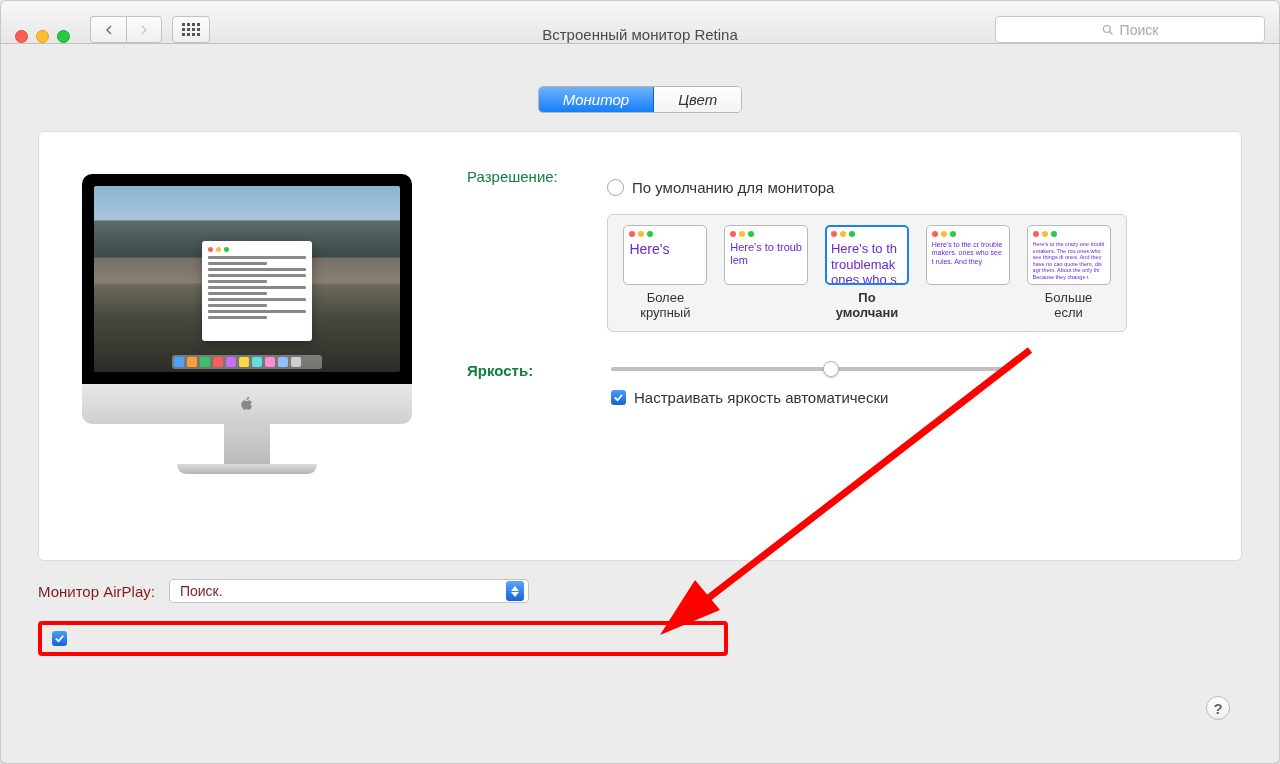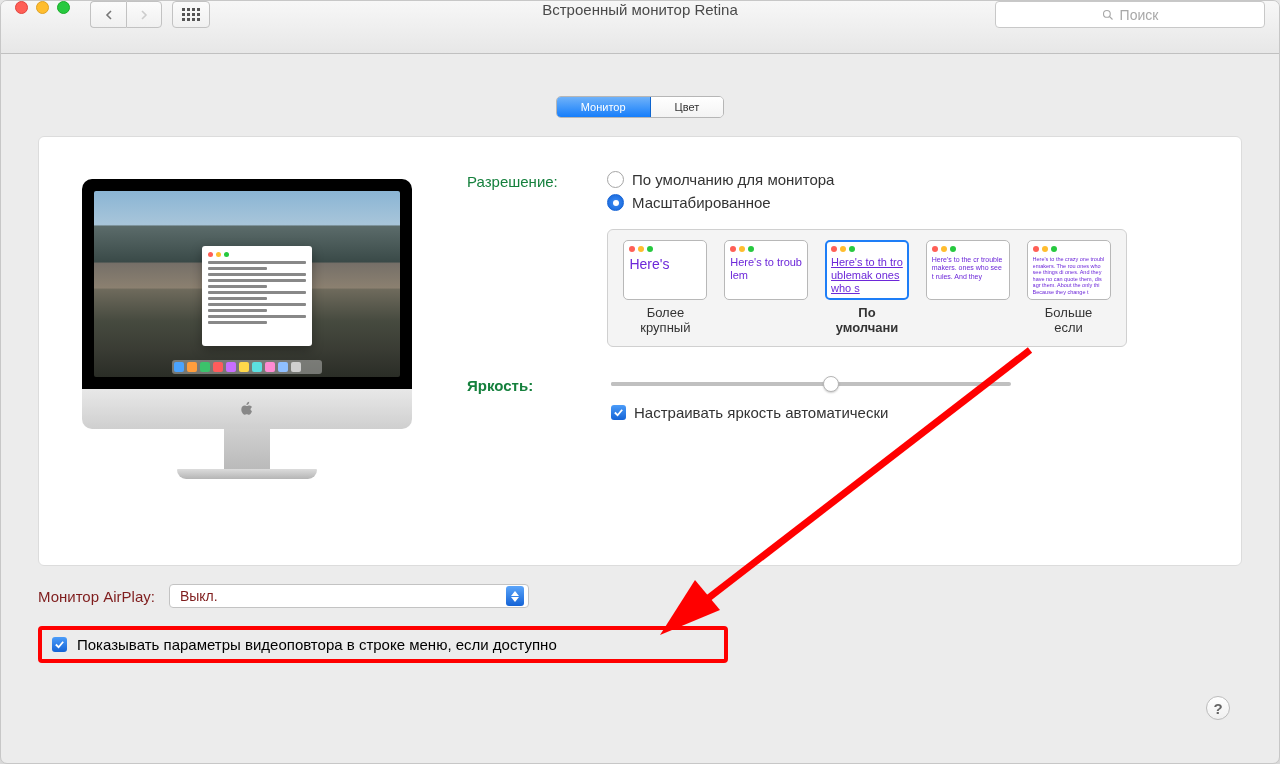--- a/index.html
+++ b/index.html
@@ -1,40 +1,40 @@
 <!DOCTYPE html>
 <html><head>
 <meta charset="utf-8">
 <style>
   * { box-sizing: border-box; margin: 0; padding: 0; font-family: -apple-system, "Helvetica Neue", Helvetica, Arial, sans-serif; }
   body { background: #f0f0f0; width: 1280px; height: 764px; overflow: hidden; }
   .window { width: 1280px; height: 764px; background: #ececec; border-radius: 7px; border: 1px solid #c7c7c7; box-shadow: 0 8px 30px rgba(0,0,0,0.25); overflow: hidden; }
 
   
-  .titlebar { height: 53px; background: linear-gradient(#f7f7f7, #e7e7e7); border-bottom: 1px solid #c0c0c0; display: flex; align-items: flex-start; padding: 0 14px; position: relative; }
+  .titlebar { height: 43px; background: linear-gradient(#f7f7f7, #e7e7e7); border-bottom: 1px solid #c0c0c0; display: flex; align-items: flex-end; padding: 0 14px; position: relative; }
   .traffic { display: flex; gap: 8px; margin-right: 20px; }
   .tl { width: 13px; height: 13px; border-radius: 50%; }
   .tl.red { background: #ff5f56; border: 1px solid #e0443e; }
   .tl.yel { background: #ffbd2e; border: 1px solid #dea123; }
   .tl.grn { background: #27c93f; border: 1px solid #1aab29; }
   .nav-btns { display: flex; }
   .nav-btn { width: 36px; height: 27px; background: linear-gradient(#fcfcfc,#f0f0f0); border: 1px solid #c2c2c2; display:flex; align-items:center; justify-content:center; color:#777; font-size:15px; }
   .nav-btn:first-child { border-radius: 4px 0 0 4px; border-right:none; }
   .nav-btn:last-child { border-radius: 0 4px 4px 0; color:#bbb; }
   .apps-btn { width: 38px; height: 27px; margin-left: 10px; background: linear-gradient(#fcfcfc,#f0f0f0); border: 1px solid #c2c2c2; border-radius: 4px; display:flex;align-items:center;justify-content:center; }
   .grid-icon { display:grid; grid-template-columns: repeat(4,3px); grid-template-rows: repeat(3,3px); gap:2px; }
   .grid-icon span { background:#555; }
   .title { position:absolute; left:50%; transform:translateX(-50%); font-size:15px; color:#4a4a4a; }
   .search { margin-left:auto; width: 270px; height: 27px; background:#fff; border:1px solid #c8c8c8; border-radius:4px; display:flex; align-items:center; justify-content:center; gap:6px; color:#a8a8a8; font-size:14px; }
   .search svg { width:12px; height:12px; fill:#a8a8a8; }
 
   
   .tab-row { display:flex; justify-content:center; margin-top: 42px; }
   .seg { display:flex; border:1px solid #b6b6b6; border-radius:5px; overflow:hidden; }
-  .seg .tab { padding: 4px 24px; font-size:11px; background: linear-gradient(#fff,#f3f3f3); color:#333; cursor:pointer; }
+  .seg .tab { padding: 4px 24px; font-size:15px; background: linear-gradient(#fff,#f3f3f3); color:#333; cursor:pointer;font-style:italic; }
   .seg .tab.active { background: linear-gradient(#6fb2f9,#167efb); color:#fff; border-right:1px solid #0d64ce; }
   .seg .tab:not(.active) { border-left:none; }
 
   
   .content { background:#fff; margin: 18px 37px 0 37px; border-radius:6px; border:1px solid #dcdcdc; padding: 12px 0 36px 0; min-height: 430px; position:relative; }
   .inner { display:flex; padding: 0 28px; gap: 40px; }
 
   
   .imac-wrap { width: 360px; display:flex; flex-direction:column; align-items:center; margin-top:30px; }
   .imac-screen { width: 330px; height: 210px; background:#000; border-radius:10px 10px 0 0; padding:12px; }
@@ -51,40 +51,40 @@
   .dock span { width:10px; height:10px; border-radius:2px; }
   .imac-chin { width:330px; height:40px; background:linear-gradient(#e8e8e8,#cfcfcf); border-radius:0 0 10px 10px; display:flex; align-items:center; justify-content:center; }
   .apple-logo { width:16px; height:16px; fill:#888; }
   .imac-stand-neck { width:46px; height:40px; background:linear-gradient(#d0d0d0,#bababa); }
   .imac-stand-base { width:140px; height:10px; background:linear-gradient(#dcdcdc,#b5b5b5); border-radius:3px 3px 30px 30px; }
 
   
   .rpanel { flex:1; margin-top: 22px; }
   .row { display:flex; align-items:flex-start; margin-bottom: 10px; }
   .lbl { width: 140px; text-align:left; font-size:15px; color:#15803d; padding-right: 10px; padding-top:2px; }
-  .opts { flex:1; }
+  .opts { flex:1;margin-top:13px; }
   .radio-row { display:flex; align-items:center; gap:8px; margin-bottom:6px; font-size:15px; color:#333; }
   .radio { width:17px; height:17px; border:1px solid #a5a5a5; border-radius:50%; background:#fff; display:flex; align-items:center; justify-content:center; }
   .radio.checked { background: radial-gradient(circle, #3e8ef7 0%, #1463d6 100%); border-color:#1463d6; }
   .radio.checked::after { content:''; width:6px; height:6px; background:#fff; border-radius:50%; }
 
   
   .res-box { margin-top:18px; background:#f4f4f4; border:1px solid #d0d0d0; border-radius:6px; padding:10px 12px; display:flex; gap:10px; width: 520px; }
   .res-item { flex:1; text-align:center; cursor:pointer; }
   .res-thumb { width:84px; height:60px; margin:0 auto 6px; background:#fff; border:1px solid #b8b8b8; border-radius:5px; padding:5px; overflow:hidden; text-align:left; }
   .res-thumb.sel { border:2px solid #1e7ef7; padding:4px; }
   .res-thumb .td { display:flex; gap:3px; margin-bottom:4px; }
   .res-thumb .td span { width:6px; height:6px; border-radius:50%; }
   .res-thumb .td span:nth-child(1){background:#ff5f56;}
   .res-thumb .td span:nth-child(2){background:#ffbd2e;}
   .res-thumb .td span:nth-child(3){background:#27c93f;}
   .res-thumb .txt { color:#6d28d9; line-height:1.2; word-break:break-all; overflow:hidden; }
   .res-label { font-size:13px; color:#333; line-height:1.15; }
   .res-label.bold { font-weight:600; }
-  .sz0 .txt{font-size:14px;} .sz1 .txt{font-size:11px;} .sz2 .txt{font-size:11px;text-decoration:underline;} .sz3 .txt{font-size:7px;} .sz4 .txt{font-size:5.5px;}
+  .sz0 .txt{font-size:14px;} .sz1 .txt{font-size:11px;} .sz2 .txt{font-size:13px;} .sz3 .txt{font-size:7px;} .sz4 .txt{font-size:5.5px;}
 
   
   .slider-row { margin-top: 28px; display:flex; align-items:center;font-weight:bold; }
   .slider { flex:1; max-width: 400px; height:4px; background:#c0c0c0; border-radius:2px; position:relative; margin-left:4px; }
   .slider-fill { height:100%; width:55%; background:#c0c0c0; border-radius:2px; }
   .slider-knob { position:absolute; left:55%; top:50%; transform:translate(-50%,-50%); width:16px; height:16px; background:#fff; border:1px solid #b5b5b5; border-radius:50%; box-shadow:0 1px 2px rgba(0,0,0,0.2); }
 
   .check-row { display:flex; align-items:center; gap:8px; font-size:15px; color:#333; margin-left:144px; margin-top:10px; }
   .checkbox { width:15px; height:15px; border-radius:3px; display:flex; align-items:center; justify-content:center; }
   .checkbox.checked { background: linear-gradient(#4b9cf9,#1463d6); }
@@ -206,24 +206,20 @@
       </div>
 
       <div class="rpanel">
         <div class="row">
           <div class="lbl">Разрешение:</div>
           <div class="opts">
             <div class="radio-row">
               <div class="radio"></div>
               <span>По умолчанию для монитора</span>
             </div>
-            <div class="radio-row">
-              <div class="radio checked"></div>
-              <span>Масштабированное</span>
-            </div>
 
             <div class="res-box">
               <div class="res-item">
                 <div class="res-thumb sz0">
                     <div class="td">
                       <span></span>
                       <span></span>
                       <span></span>
                     </div>
                     <div class="txt">Here's</div>
@@ -298,39 +294,38 @@
           <span>Настраивать яркость автоматически</span>
         </div>
       </div>
     </div>
   </div>
 
   <div class="bottom">
     <div class="airplay-row">
       <span>Монитор AirPlay:</span>
       <div class="select">
-        <span>Выкл.</span>
+        <span>Поиск.</span>
         <div class="sel-arrows">
           <svg viewBox="0 0 8 5">
               <path d="M0 5 L4 0 L8 5 Z"></path>
             </svg>
           <svg viewBox="0 0 8 5">
               <path d="M0 0 L4 5 L8 0 Z"></path>
             </svg>
         </div>
       </div>
     </div>
 
     <div class="highlight-row">
       <div class="checkbox checked">
         <svg viewBox="0 0 12 12">
             <path d="M2 6 L5 9 L10 3" stroke="#fff" stroke-width="2" fill="none"></path>
           </svg>
       </div>
-      <span>Показывать параметры видеоповтора в строке меню, если доступно</span>
     </div>
   </div>
 
   <div class="help-btn">?</div>
 
   <svg class="arrow-svg" style="left:630px; top:340px;" width="420" height="320" viewBox="0 0 420 320">
     <line x1="400" y1="10" x2="50" y2="280" stroke="#ff0000" stroke-width="7"></line>
     <polygon points="30,295 90,270 65,240" fill="#ff0000"></polygon>
   </svg>
 

